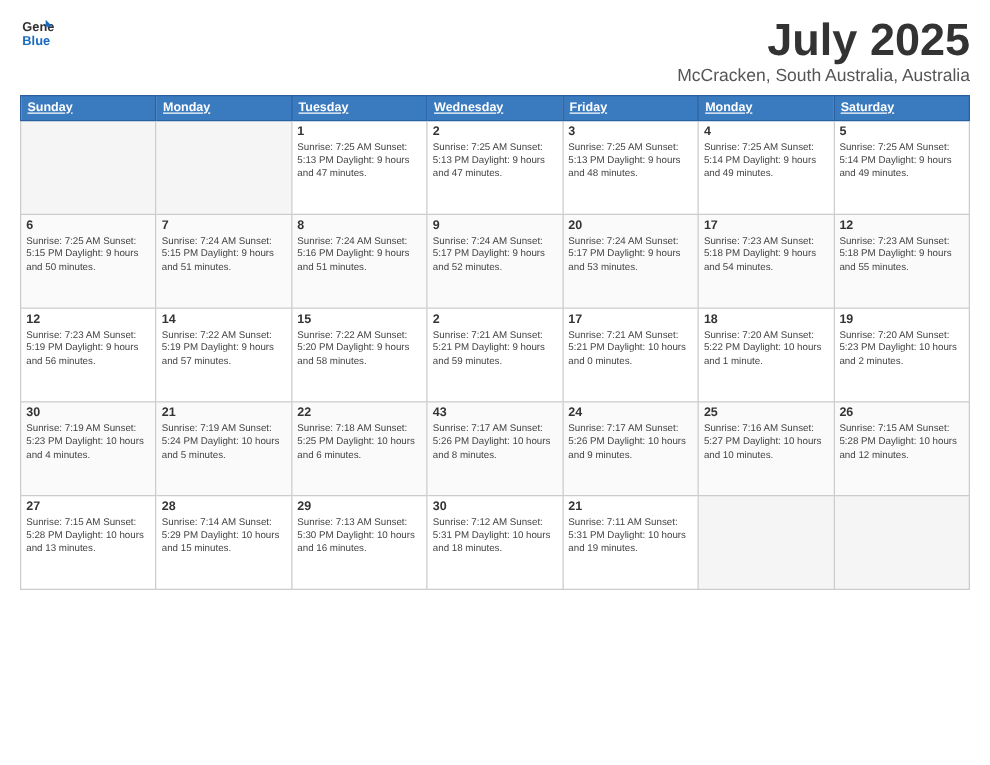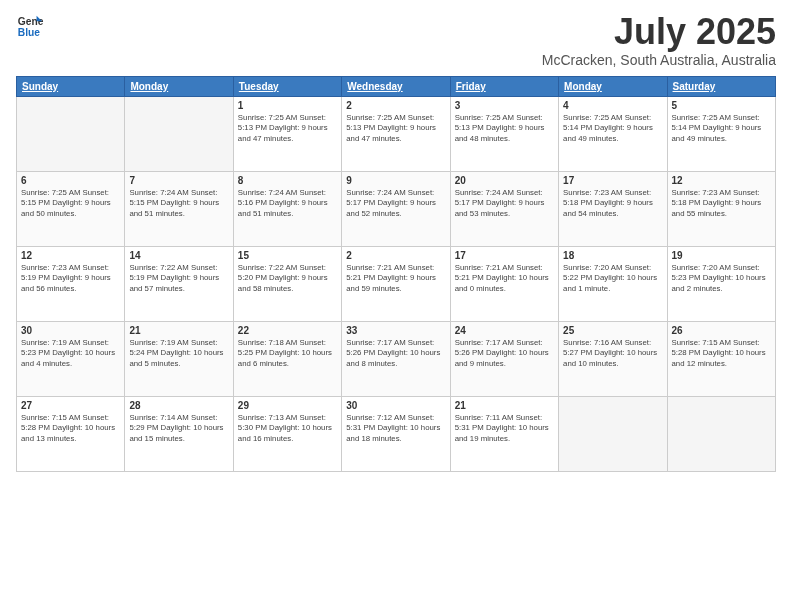--- a/index.html
+++ b/index.html
@@ -251,21 +251,21 @@
 Sunset: 5:24 PM
 Daylight: 10 hours and 5 minutes.</div>
           </td>
           <td>
             <div class="day-num">22</div>
             <div class="day-info">Sunrise: 7:18 AM
 Sunset: 5:25 PM
 Daylight: 10 hours and 6 minutes.</div>
           </td>
           <td>
-            <div class="day-num">33</div>
+            <div class="day-num">43</div>
             <div class="day-info">Sunrise: 7:17 AM
 Sunset: 5:26 PM
 Daylight: 10 hours and 8 minutes.</div>
           </td>
           <td>
             <div class="day-num">24</div>
             <div class="day-info">Sunrise: 7:17 AM
 Sunset: 5:26 PM
 Daylight: 10 hours and 9 minutes.</div>
           </td>

